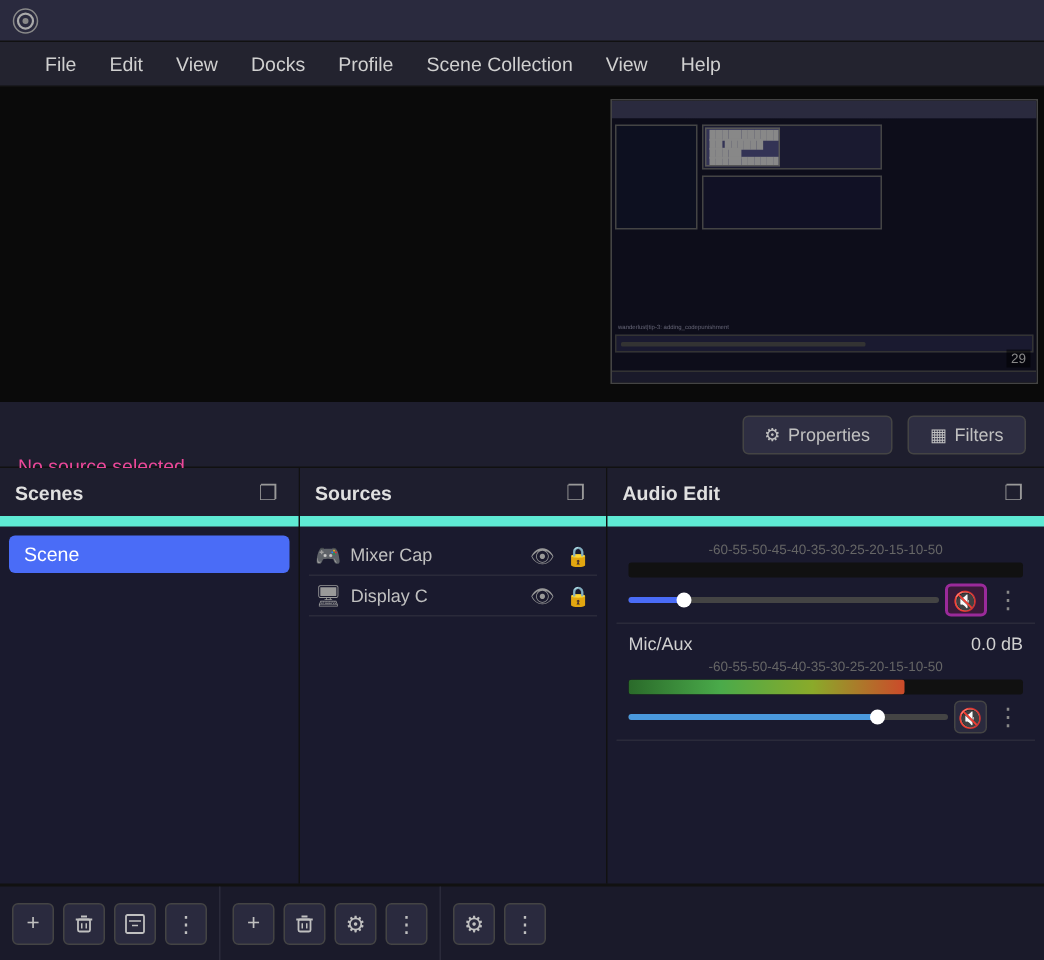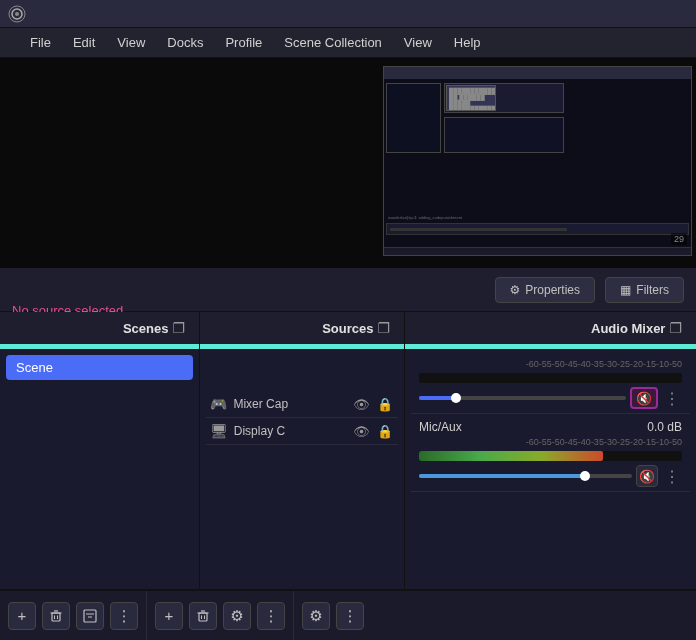--- a/index.html
+++ b/index.html
@@ -50,21 +50,21 @@
     
     #preview-area {
       background: #0a0a0a;
       height: 210px;
       position: relative;
       display: flex;
       align-items: center;
       justify-content: flex-end;
     }
     #preview-thumbnail {
-      width: 309px;
+      width: 285px;
       height: 190px;
       background: #1a1a1a;
       position: absolute;
       right: 4px;
       top: 8px;
       border: 1px solid #444;
       overflow: hidden;
     }
     
     .thumb-inner {
@@ -160,22 +160,22 @@
     .panel {
       display: flex;
       flex-direction: column;
       border-right: 1px solid #111;
     }
     .panel-header {
       background: #1e1e2e;
       padding: 6px 10px;
       display: flex;
       align-items: center;
-      justify-content: flex-end;
-      border-bottom: 5px solid #5eead4;
+      justify-content: space-between;
+      border-bottom: 7px solid #5eead4;
       min-height: 32px;
     }
     .panel-title {
       font-size: 13px;
       font-weight: 600;
       color: #e0e0e0;
     }
     .panel-icon-btn {
       color: #999;
       cursor: pointer;
@@ -198,21 +198,20 @@
       padding: 5px 10px;
       border-radius: 4px;
       cursor: pointer;
       margin-bottom: 4px;
       font-size: 13px;
     }
 
     
     #sources-panel {
       width: 205px;
-      gap: 36px;
     }
     .source-item {
       display: flex;
       align-items: center;
       padding: 5px 4px;
       gap: 6px;
       border-bottom: 1px solid #2a2a3a;
       cursor: pointer;
     }
     .source-icon { font-size: 14px; color: #999; }
@@ -239,21 +238,21 @@
     .audio-meter-bar {
       height: 10px;
       background: #111;
       border-radius: 2px;
       margin-bottom: 4px;
       position: relative;
       overflow: hidden;
     }
     .audio-meter-labels {
       display: flex;
-      justify-content: flex-end;
+      justify-content: center;
       font-size: 9px;
       color: #666;
       margin-bottom: 4px;
     }
     .audio-meter-fill {
       position: absolute;
       left: 0; top: 0; bottom: 0;
       background: linear-gradient(to right, #2a6a2a, #4aaa4a, #8aaa2a, #cc4a2a);
       border-radius: 2px;
     }
@@ -451,21 +450,21 @@
         <span class="source-icon">🖥</span>
         <span class="source-name">Display C</span>
         <span class="source-action">👁</span>
         <span class="source-action">🔒</span>
       </div>
     </div>
   </div>
 
   <div class="panel" id="audio-panel">
     <div class="panel-header">
-      <span class="panel-title">Audio Mixer</span>
+      <span class="panel-title">Audio Edit</span>
       <span class="panel-icon-btn">❐</span>
     </div>
     <div class="panel-content" style="padding:4px 6px;overflow-y:auto;">
 
       <div class="audio-track">
         <div class="audio-meter-labels">
           <span>-60</span>
             <span>-55</span>
             <span>-50</span>
             <span>-45</span>

